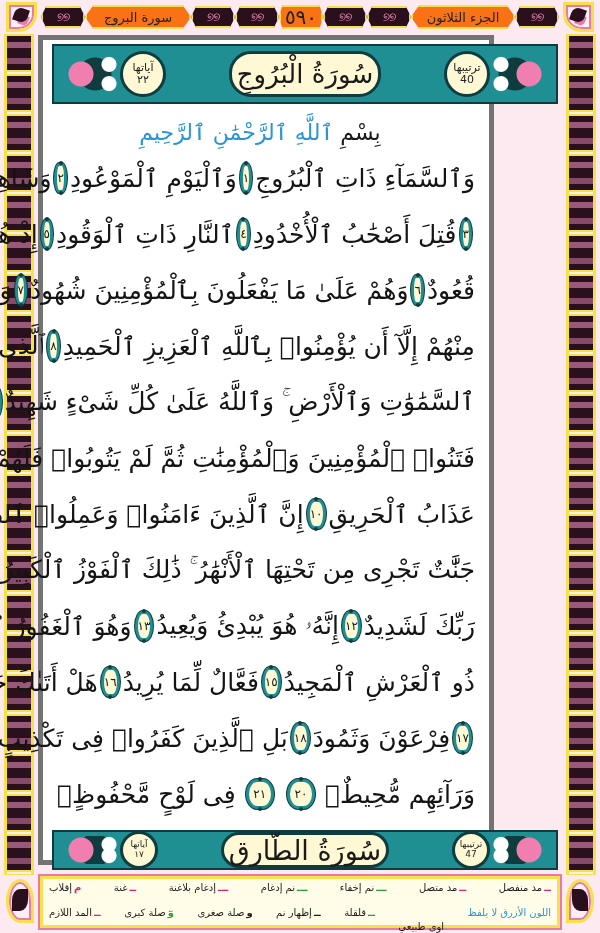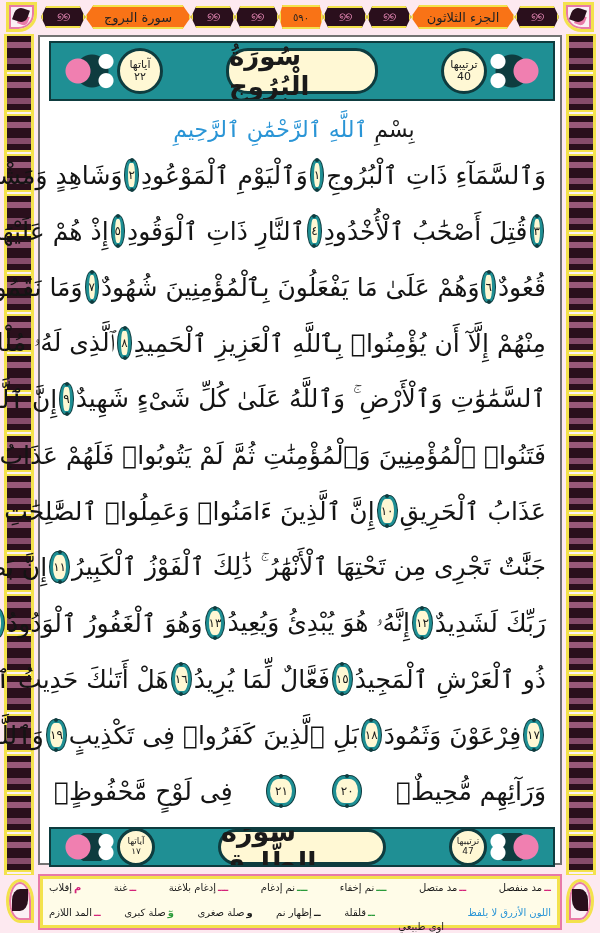--- a/index.html
+++ b/index.html
@@ -49,43 +49,43 @@
     display: flex; align-items: center; justify-content: center; letter-spacing: -1px;
   }
   .label-box {
     height: 24px; background: #f97316; border: 2px solid #f3e24c;
     outline: 1px solid #e87aa7;
     clip-path: polygon(8% 0, 92% 0, 100% 50%, 92% 100%, 8% 100%, 0 50%);
     display: flex; align-items: center; justify-content: center;
     font-family: "DejaVu Sans", sans-serif; font-size: 13px; color: #222;
   }
   .label-surah { width: 106px; }
-  .label-page { width: 44px; font-size: 10px; }
+  .label-page { width: 44px; font-size: 20px; }
   .label-juz { width: 104px; }
 
   
   .side {
     position: absolute; top: 34px; bottom: 58px; width: 30px;
     background:
       repeating-linear-gradient(180deg,
         #f3e24c 0 2px, #2a0f1c 2px 36px, #f3e24c 36px 38px, #fbeff4 38px 40px);
     border-left: 3px solid #f3e24c; border-right: 3px solid #f3e24c;
   }
   .side.left { left: 4px; }
   .side.right { right: 4px; }
   .side::after {
     content: ""; position: absolute; inset: 0;
     background: repeating-linear-gradient(180deg, transparent 0 8px, rgba(242,143,191,.55) 8px 14px, transparent 14px 24px, rgba(242,143,191,.45) 24px 30px, transparent 30px 40px);
     mix-blend-mode: screen;
   }
 
   
   .page {
-    position: absolute; left: 38px; top: 35px; width: 524px; height: 830px;
-    background: #ffffff; border: 2px solid #737373;
+    position: absolute; left: 38px; top: 35px; width: 456px; height: 830px;
+    background: #ffffff; border: 5px solid #737373;
   }
 
   
   .banner {
     position: absolute; left: 9px; width: 506px; height: 60px;
     background: #1f8f94; border: 2px solid #0e3c3f;
     display: flex; align-items: center; justify-content: space-between;
     padding: 0 6px;
     overflow: hidden;
   }
@@ -108,21 +108,21 @@
     display: flex; flex-direction: column; align-items: center; justify-content: center;
     font-size: 11px; color: #222; line-height: 1.1;
     margin: 0 60px;
   }
   .banner-bottom .medallion { width: 38px; height: 38px; font-size: 9px; }
   .banner-title {
     position: relative; z-index: 2;
     flex: 1; height: 46px; margin: 0 3px;
     background: #fff8d4; border: 3px solid #0e3c3f; border-radius: 22px / 22px;
     display: flex; align-items: center; justify-content: center;
-    font-family: "DejaVu Sans", sans-serif; font-size: 26px; color: #1a1a1a; font-weight: bold;
+    font-family: "DejaVu Sans", sans-serif; font-size: 26px; color: #1a1a1a;
   }
   .banner-bottom .banner-title { height: 36px; font-size: 27px; }
 
   
   .basmala {
     position: absolute; left: 0; right: 12px; top: 80px; text-align: center;
     font-size: 22px; color: #1a1a1a; direction: rtl;
   }
   .basmala .hl { color: #2a95d6; }
 

